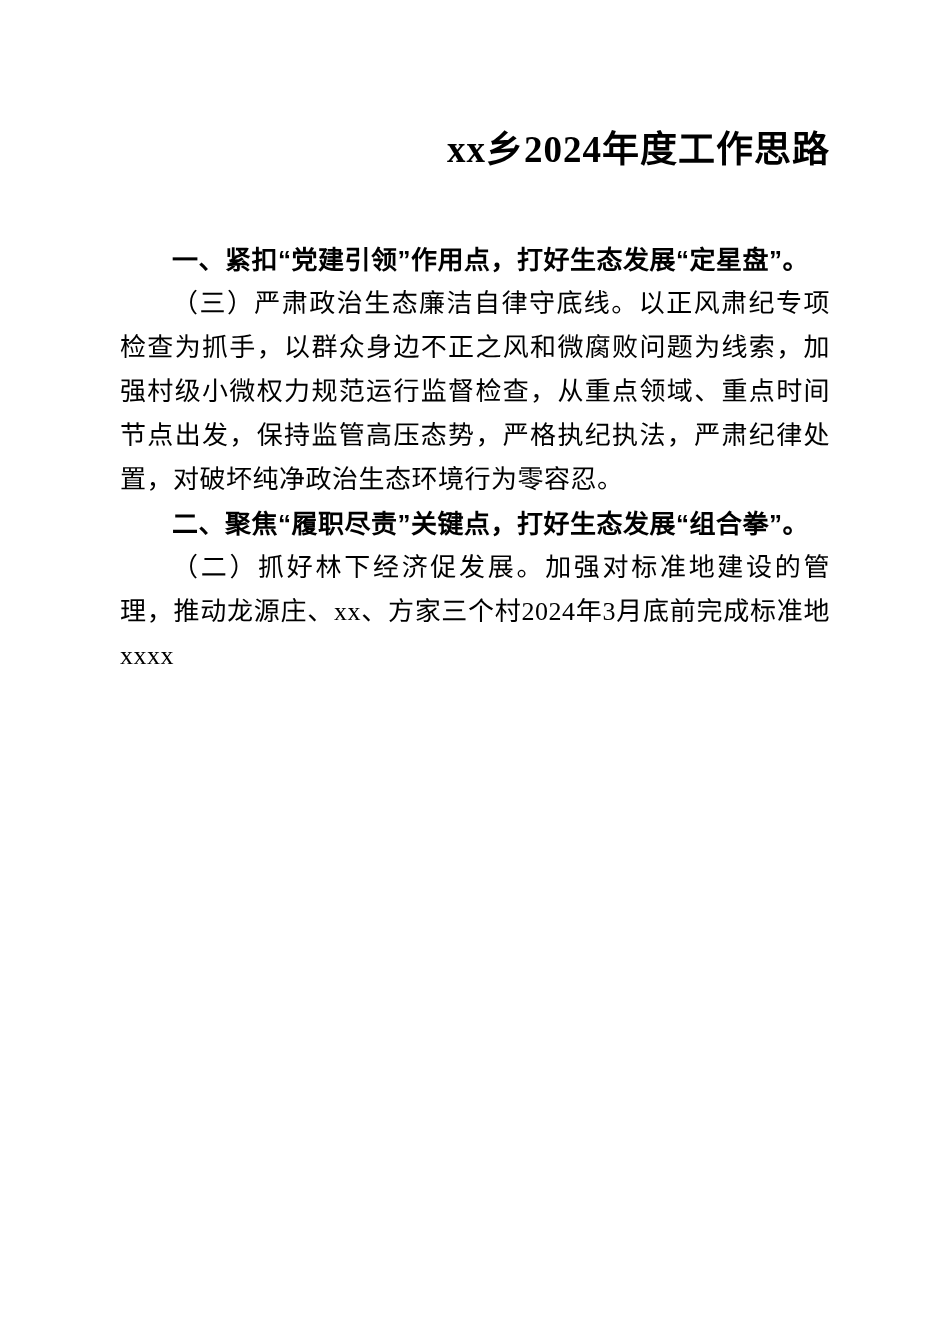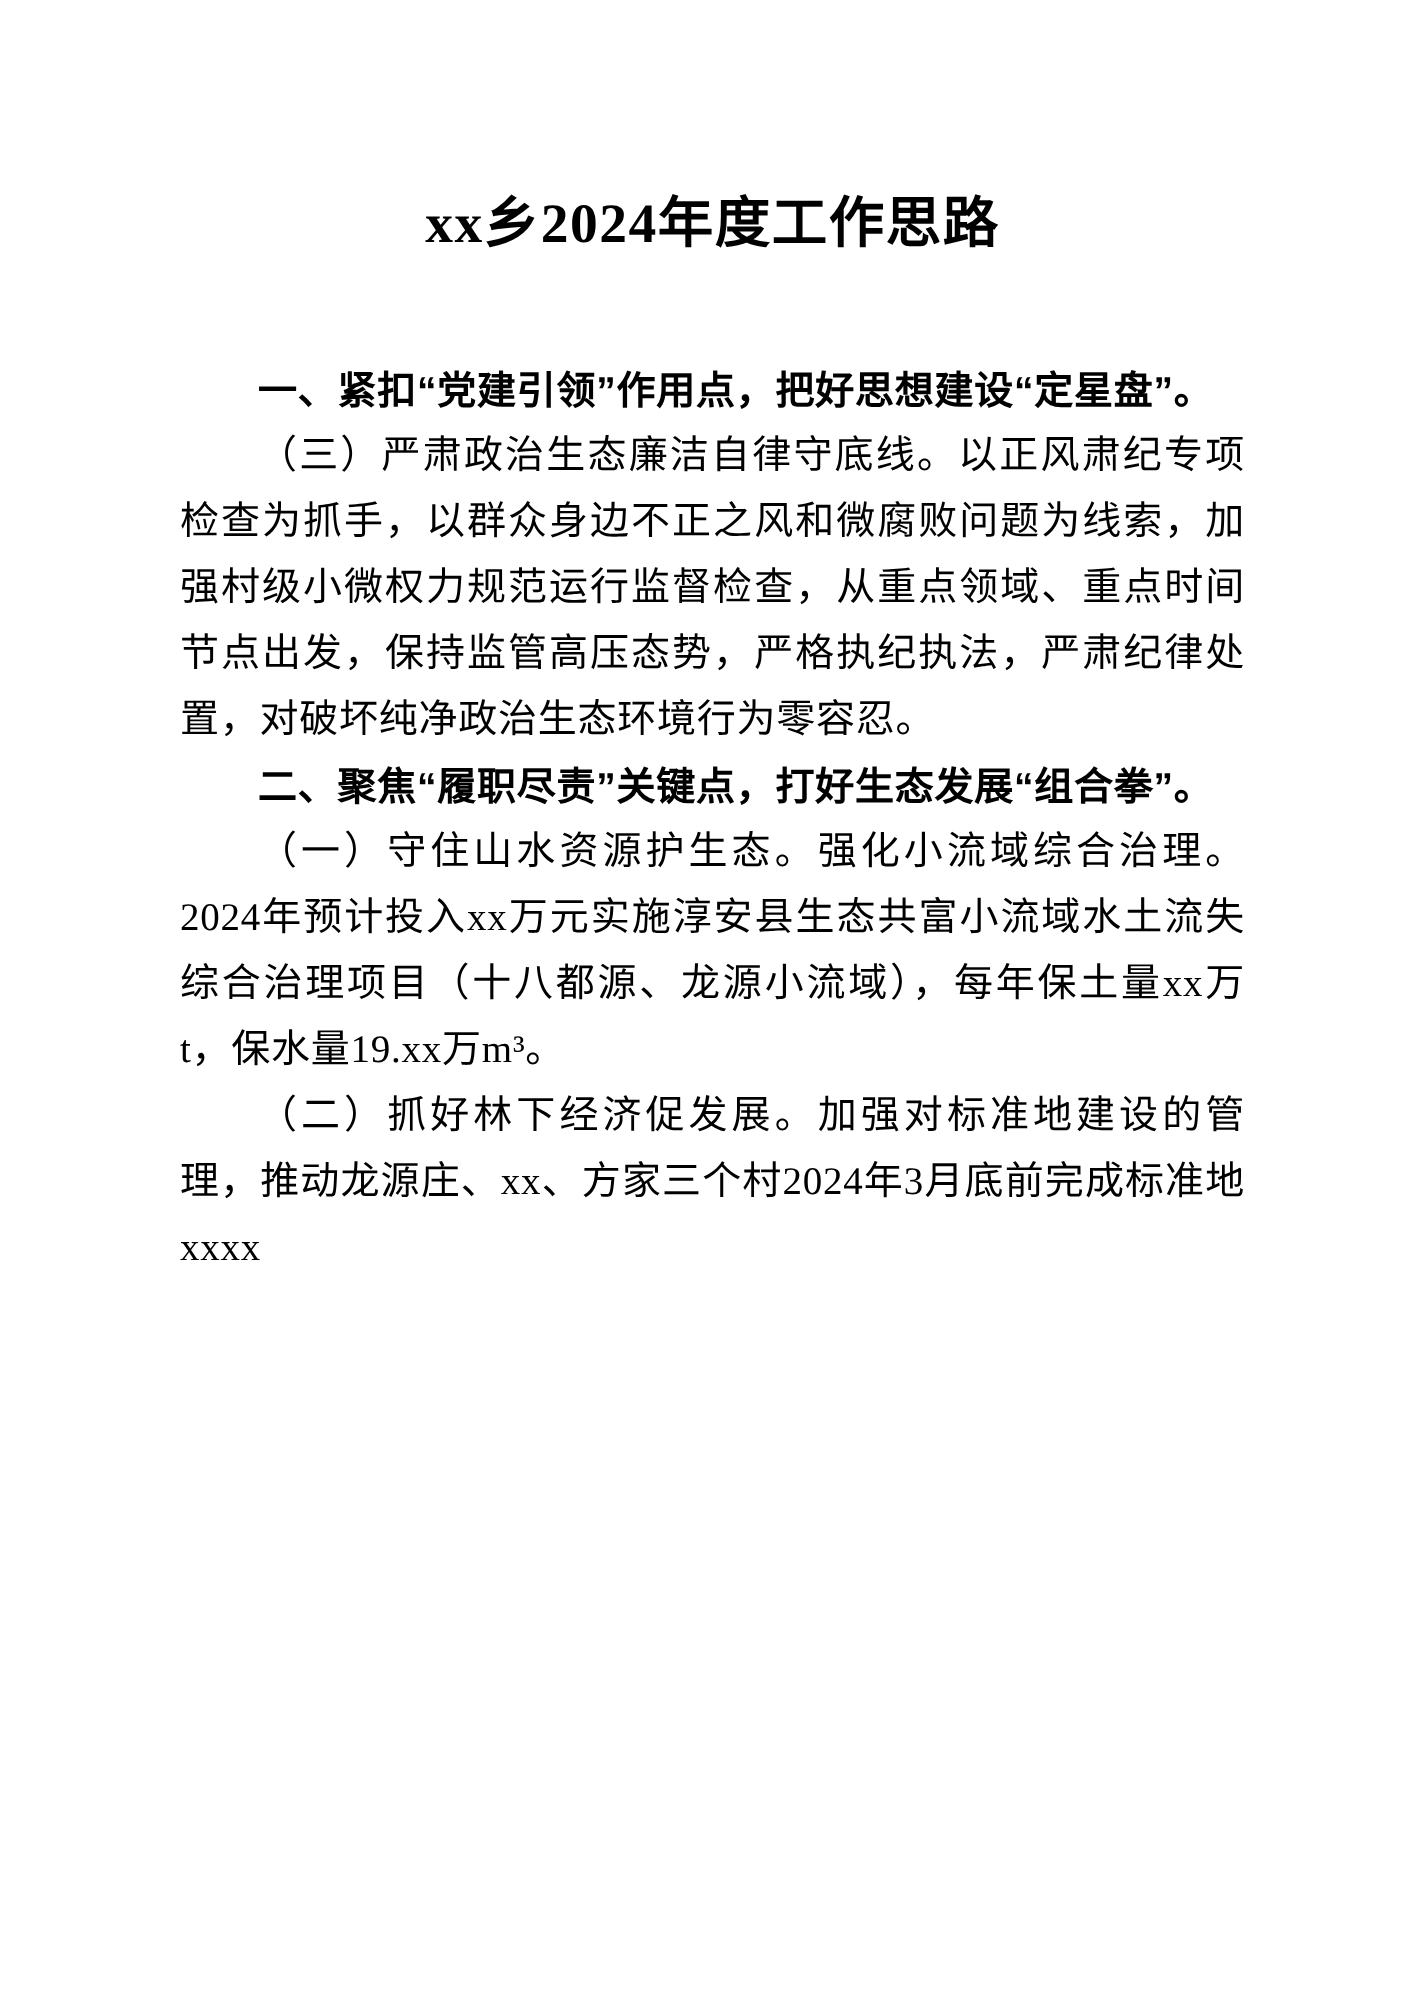--- a/index.html
+++ b/index.html
@@ -16,21 +16,21 @@
     box-sizing: border-box;
     padding: 126px 120px 0 120px;
     overflow: hidden;
     color: #000000;
   }
   .doc-title {
     font-family: "Liberation Serif", "DejaVu Serif", serif;
     font-weight: bold;
     font-size: 37px;
     line-height: 48px;
-    text-align: center;
+    text-align: right;
     margin: 0 0 64px 0;
     letter-spacing: 1px;
   }
   .section-heading {
     font-family: "Liberation Sans", "DejaVu Sans", sans-serif;
     font-weight: bold;
     font-size: 26px;
     line-height: 44px;
     text-indent: 2em;
     margin: 0;
@@ -49,23 +49,22 @@
   }
 </style>
 </head>
 <body>
 
 <div class="page">
 
   <h1 class="doc-title">xx乡2024年度工作思路</h1>
 
   <div>
-    <h2 class="section-heading">一、紧扣“党建引领”作用点，把好思想建设“定星盘”。</h2>
+    <h2 class="section-heading">一、紧扣“党建引领”作用点，打好生态发展“定星盘”。</h2>
     <p class="body-paragraph">（三）严肃政治生态廉洁自律守底线。以正风肃纪专项检查为抓手，以群众身边不正之风和微腐败问题为线索，加强村级小微权力规范运行监督检查，从重点领域、重点时间节点出发，保持监管高压态势，严格执纪执法，严肃纪律处置，对破坏纯净政治生态环境行为零容忍。</p>
   </div>
 
   <div>
     <h2 class="section-heading">二、聚焦“履职尽责”关键点，打好生态发展“组合拳”。</h2>
-    <p class="body-paragraph">（一）守住山水资源护生态。强化小流域综合治理。2024年预计投入xx万元实施淳安县生态共富小流域水土流失综合治理项目（十八都源、龙源小流域），每年保土量xx万t，保水量19.xx万m³。</p>
     <p class="body-paragraph">（二）抓好林下经济促发展。加强对标准地建设的管理，推动龙源庄、xx、方家三个村2024年3月底前完成标准地xxxx</p>
   </div>
 
 </div>
 
 </body></html>

